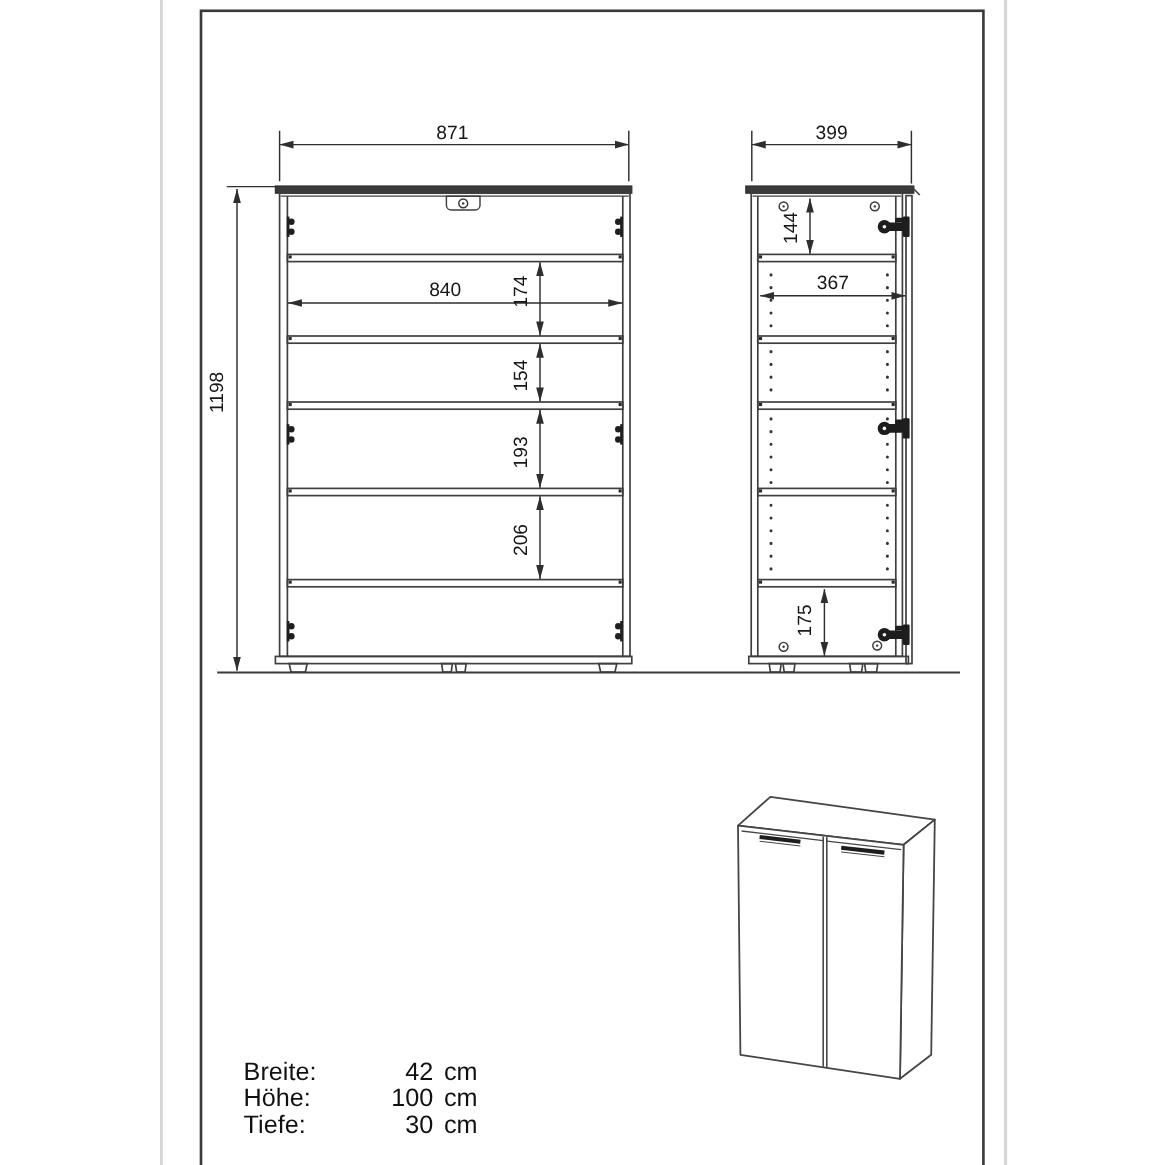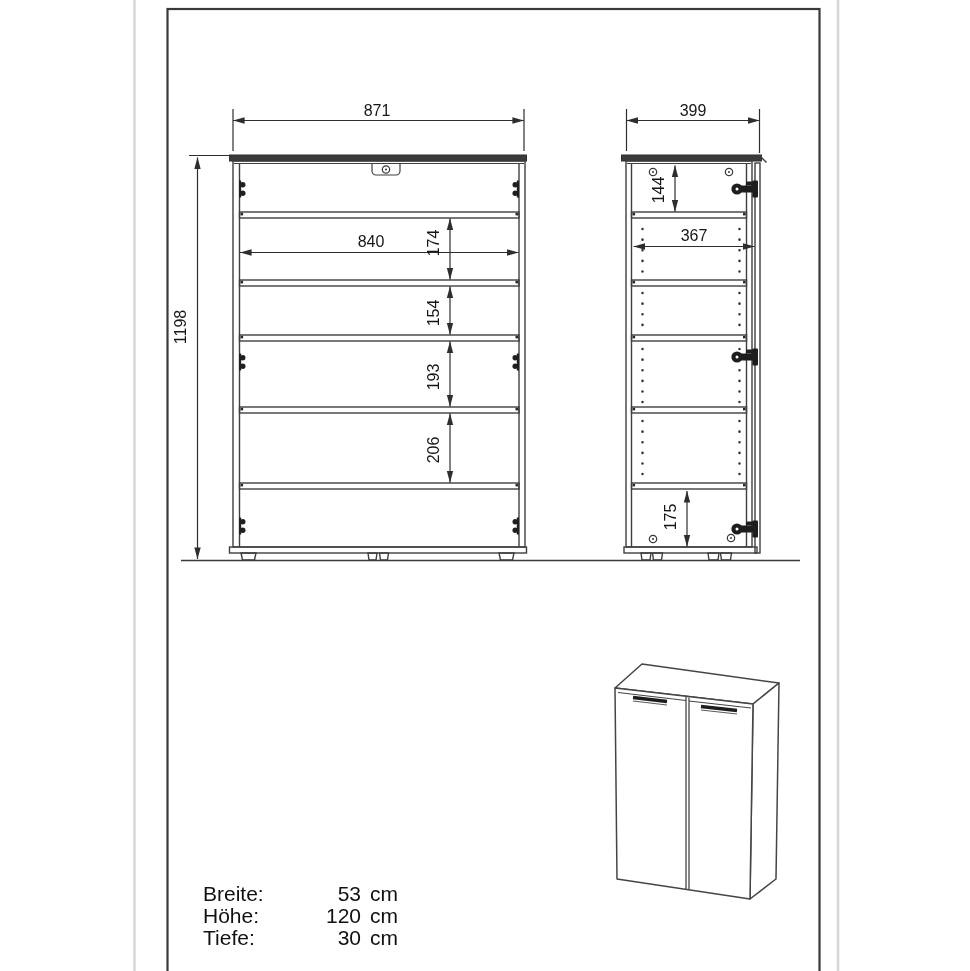--- a/index.html
+++ b/index.html
@@ -234,26 +234,26 @@
       <line x1="633" y1="701" x2="667" y2="705"></line>
       <line x1="701" y1="710" x2="737" y2="714"></line>
     </g>
   </g>
 </svg>
 
 
 <div class="specs">
   <div class="spec-row">
     <span class="spec-label">Breite:</span>
-    <span class="spec-value">53</span>
+    <span class="spec-value">42</span>
     <span class="spec-unit">cm</span>
   </div>
   <div class="spec-row">
     <span class="spec-label">Höhe:</span>
-    <span class="spec-value">120</span>
+    <span class="spec-value">100</span>
     <span class="spec-unit">cm</span>
   </div>
   <div class="spec-row">
     <span class="spec-label">Tiefe:</span>
     <span class="spec-value">30</span>
     <span class="spec-unit">cm</span>
   </div>
 </div>
 
 

